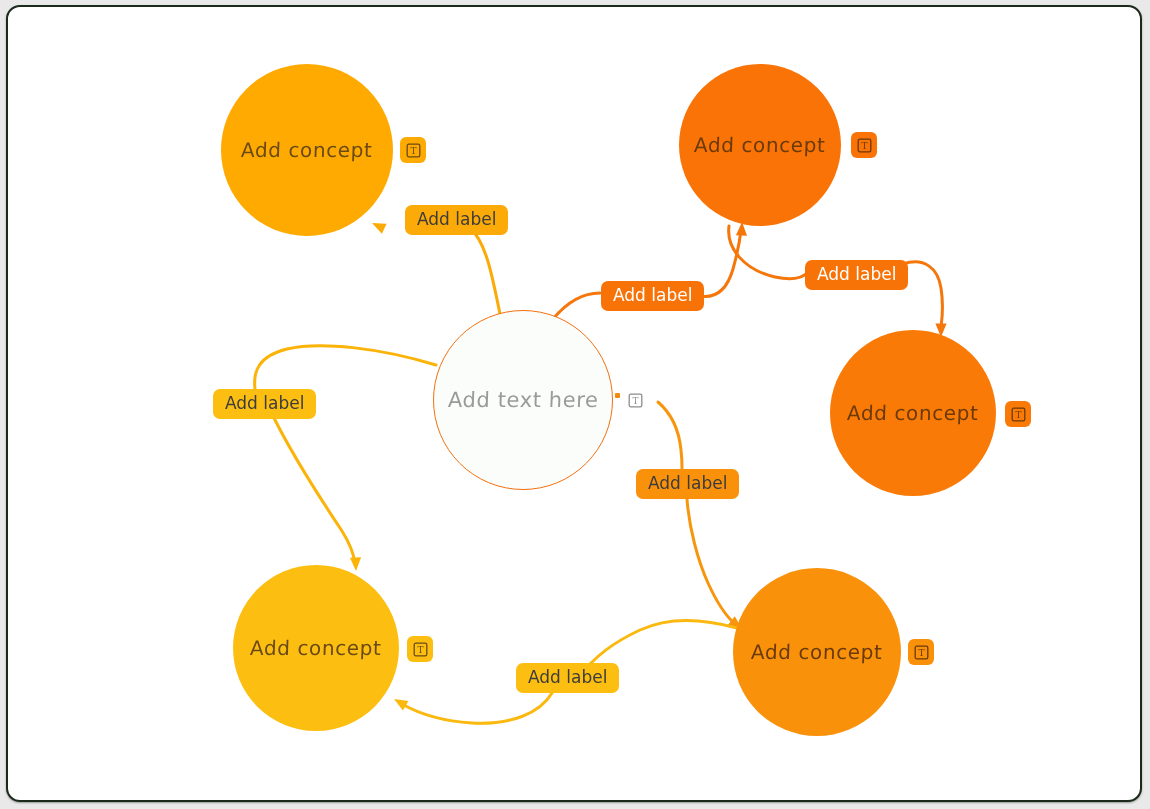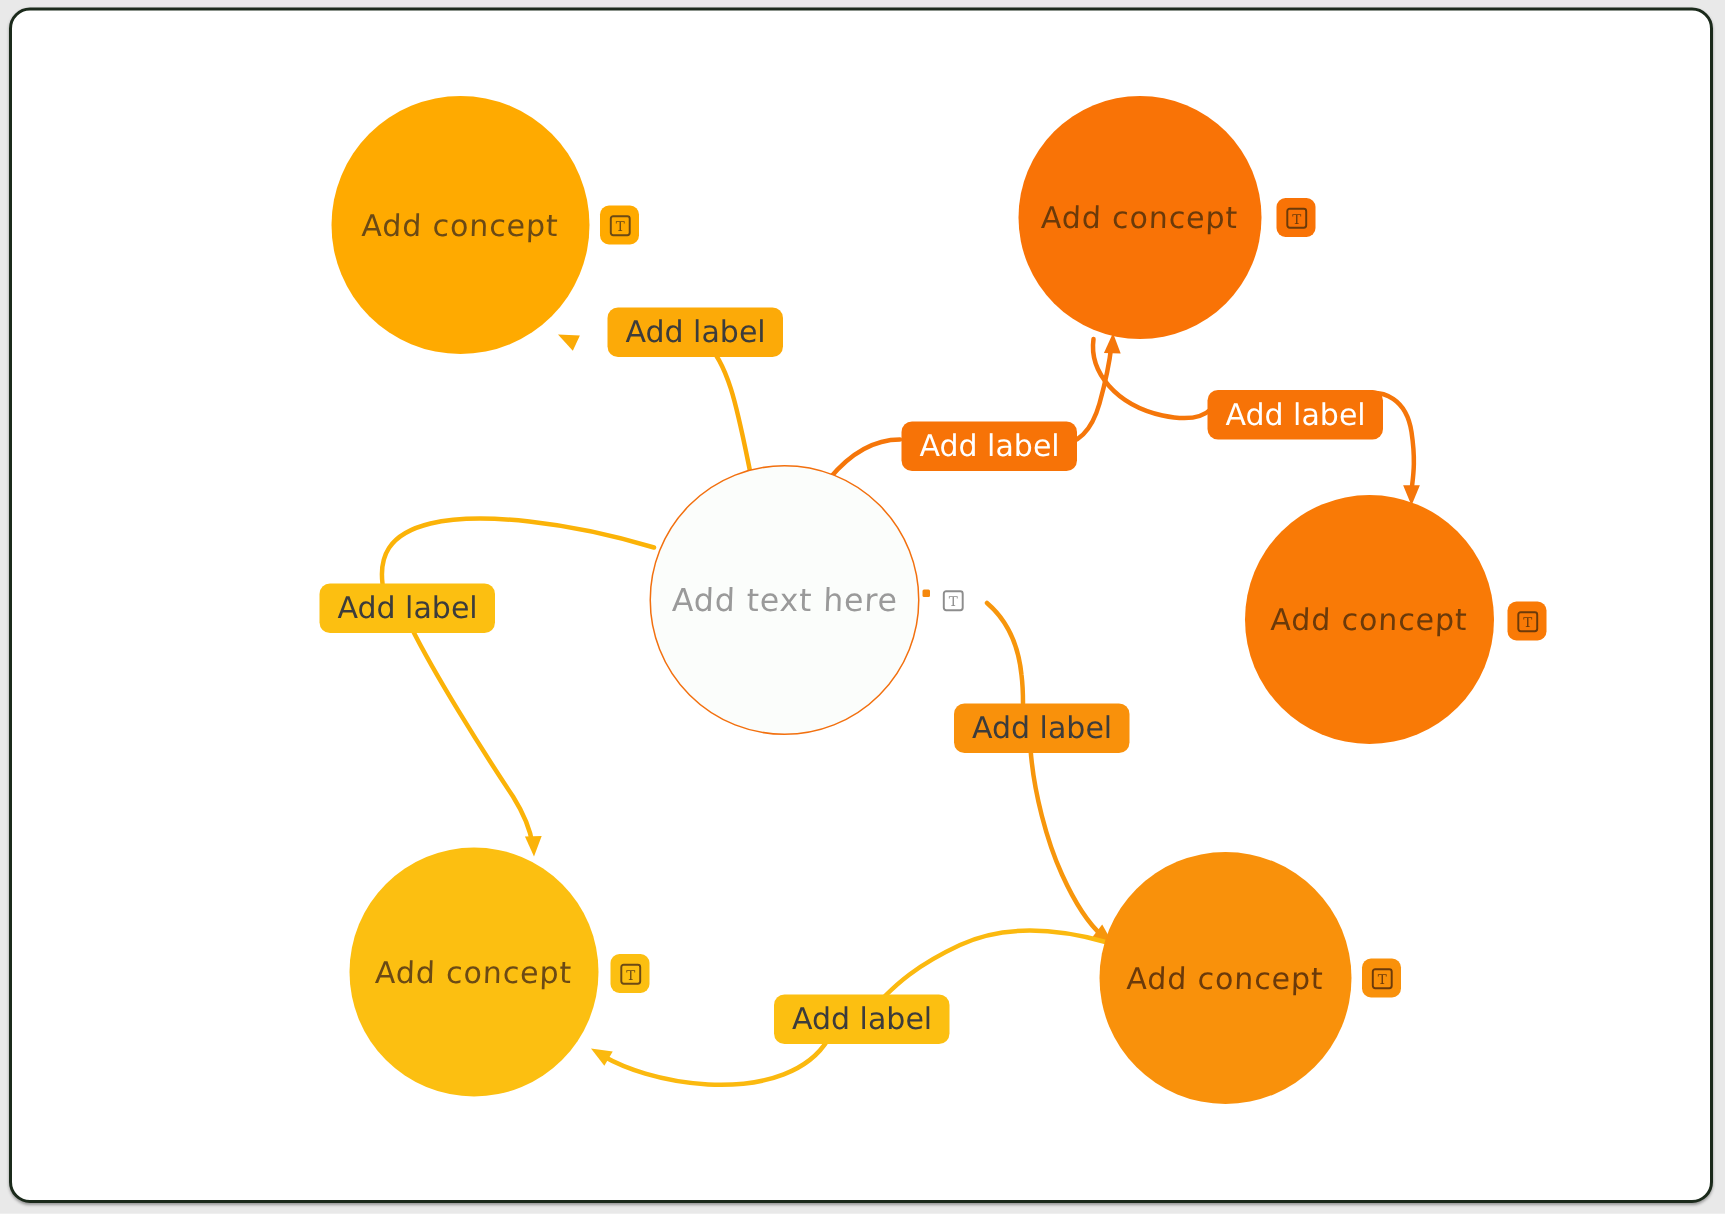--- a/index.html
+++ b/index.html
@@ -91,21 +91,21 @@
     background: transparent;
     width: 20px;
     height: 20px;
   }
   
   .chip {
     position: absolute;
     border-radius: 7px;
     padding: 6px 12px 7px 12px;
     font-family: "DejaVu Sans", sans-serif;
-    font-size: 20px;
+    font-size: 17px;
     line-height: 1;
     white-space: nowrap;
     cursor: pointer;
     box-sizing: border-box;
   }
   .chip.dark-text { color: #3c3c3c; }
   .chip.light-text { color: #ffffff; }
   .handle-dot {
     position: absolute;
     width: 5px;

